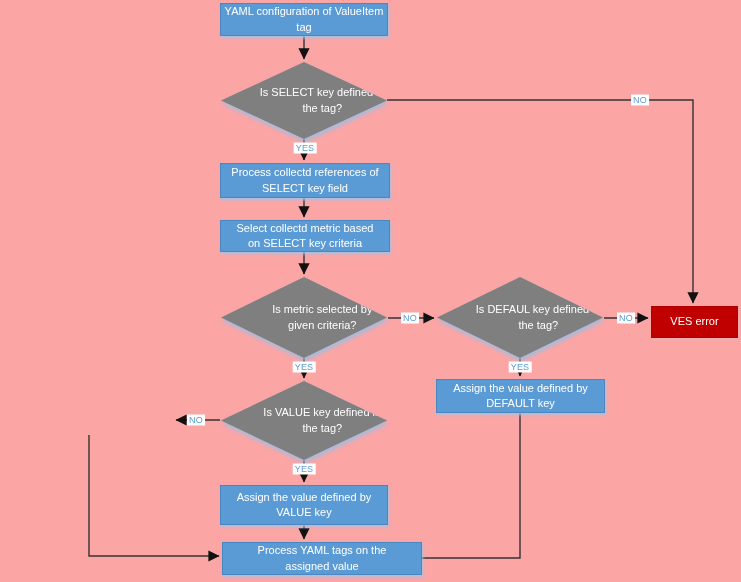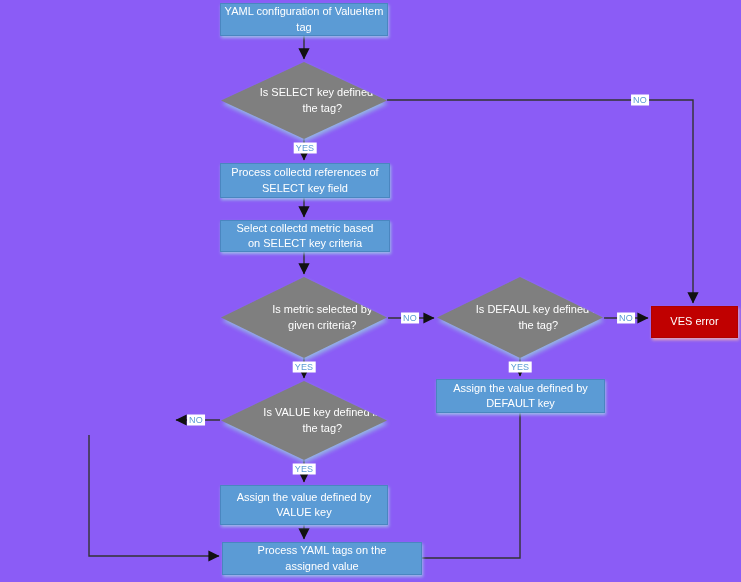--- a/index.html
+++ b/index.html
@@ -1,17 +1,17 @@
 <!DOCTYPE html>
 <html><head>
 <meta charset="utf-8">
 <style>
   html,body { margin:0; padding:0; background:#fff; }
   #canvas {
-    position:relative; width:741px; height:582px; background:#8b5cf6;
+    position:relative; width:741px; height:582px; background:#fca5a5;
     font-family:"Liberation Sans", sans-serif; overflow:hidden;
   }
   #connectors { position:absolute; left:0; top:0; z-index:1; }
   .conn { fill:none; stroke:#333333; stroke-width:1.4px; }
   .node {
     position:absolute; z-index:2; box-sizing:border-box;
     display:flex; align-items:center; justify-content:center;
     text-align:center; color:#ffffff; font-size:11px; line-height:1.4;
   }
   .process {

